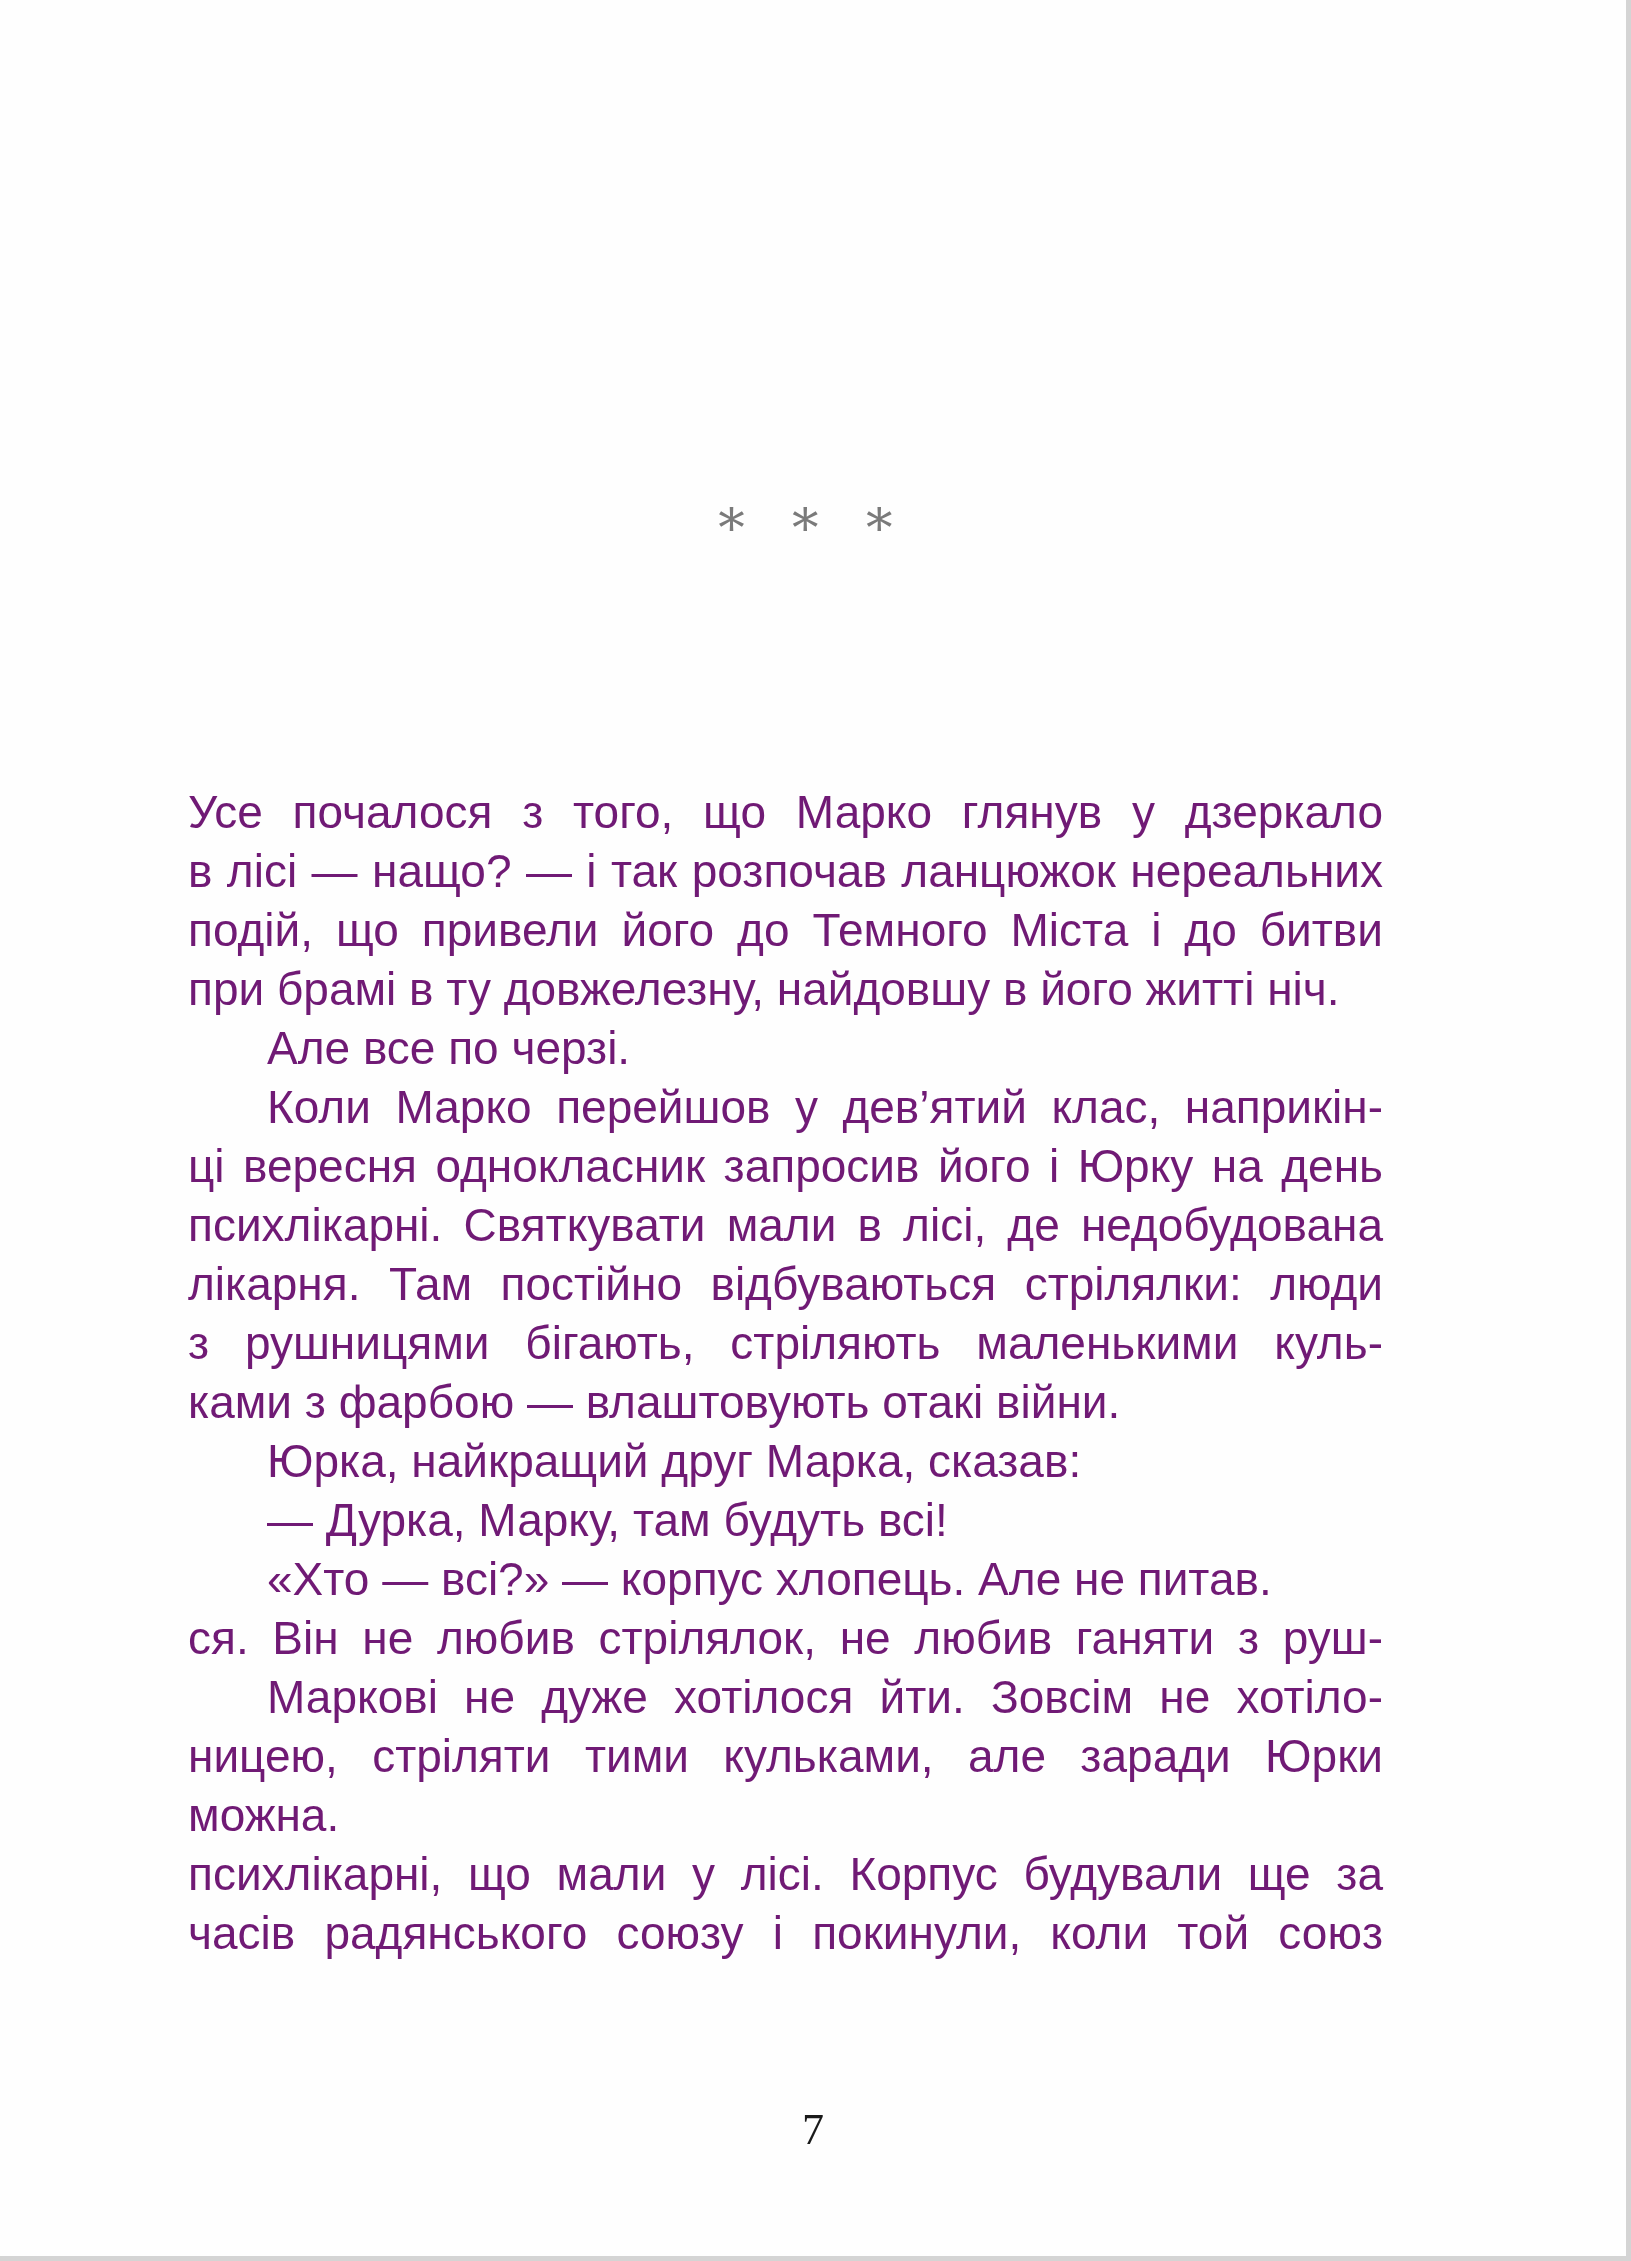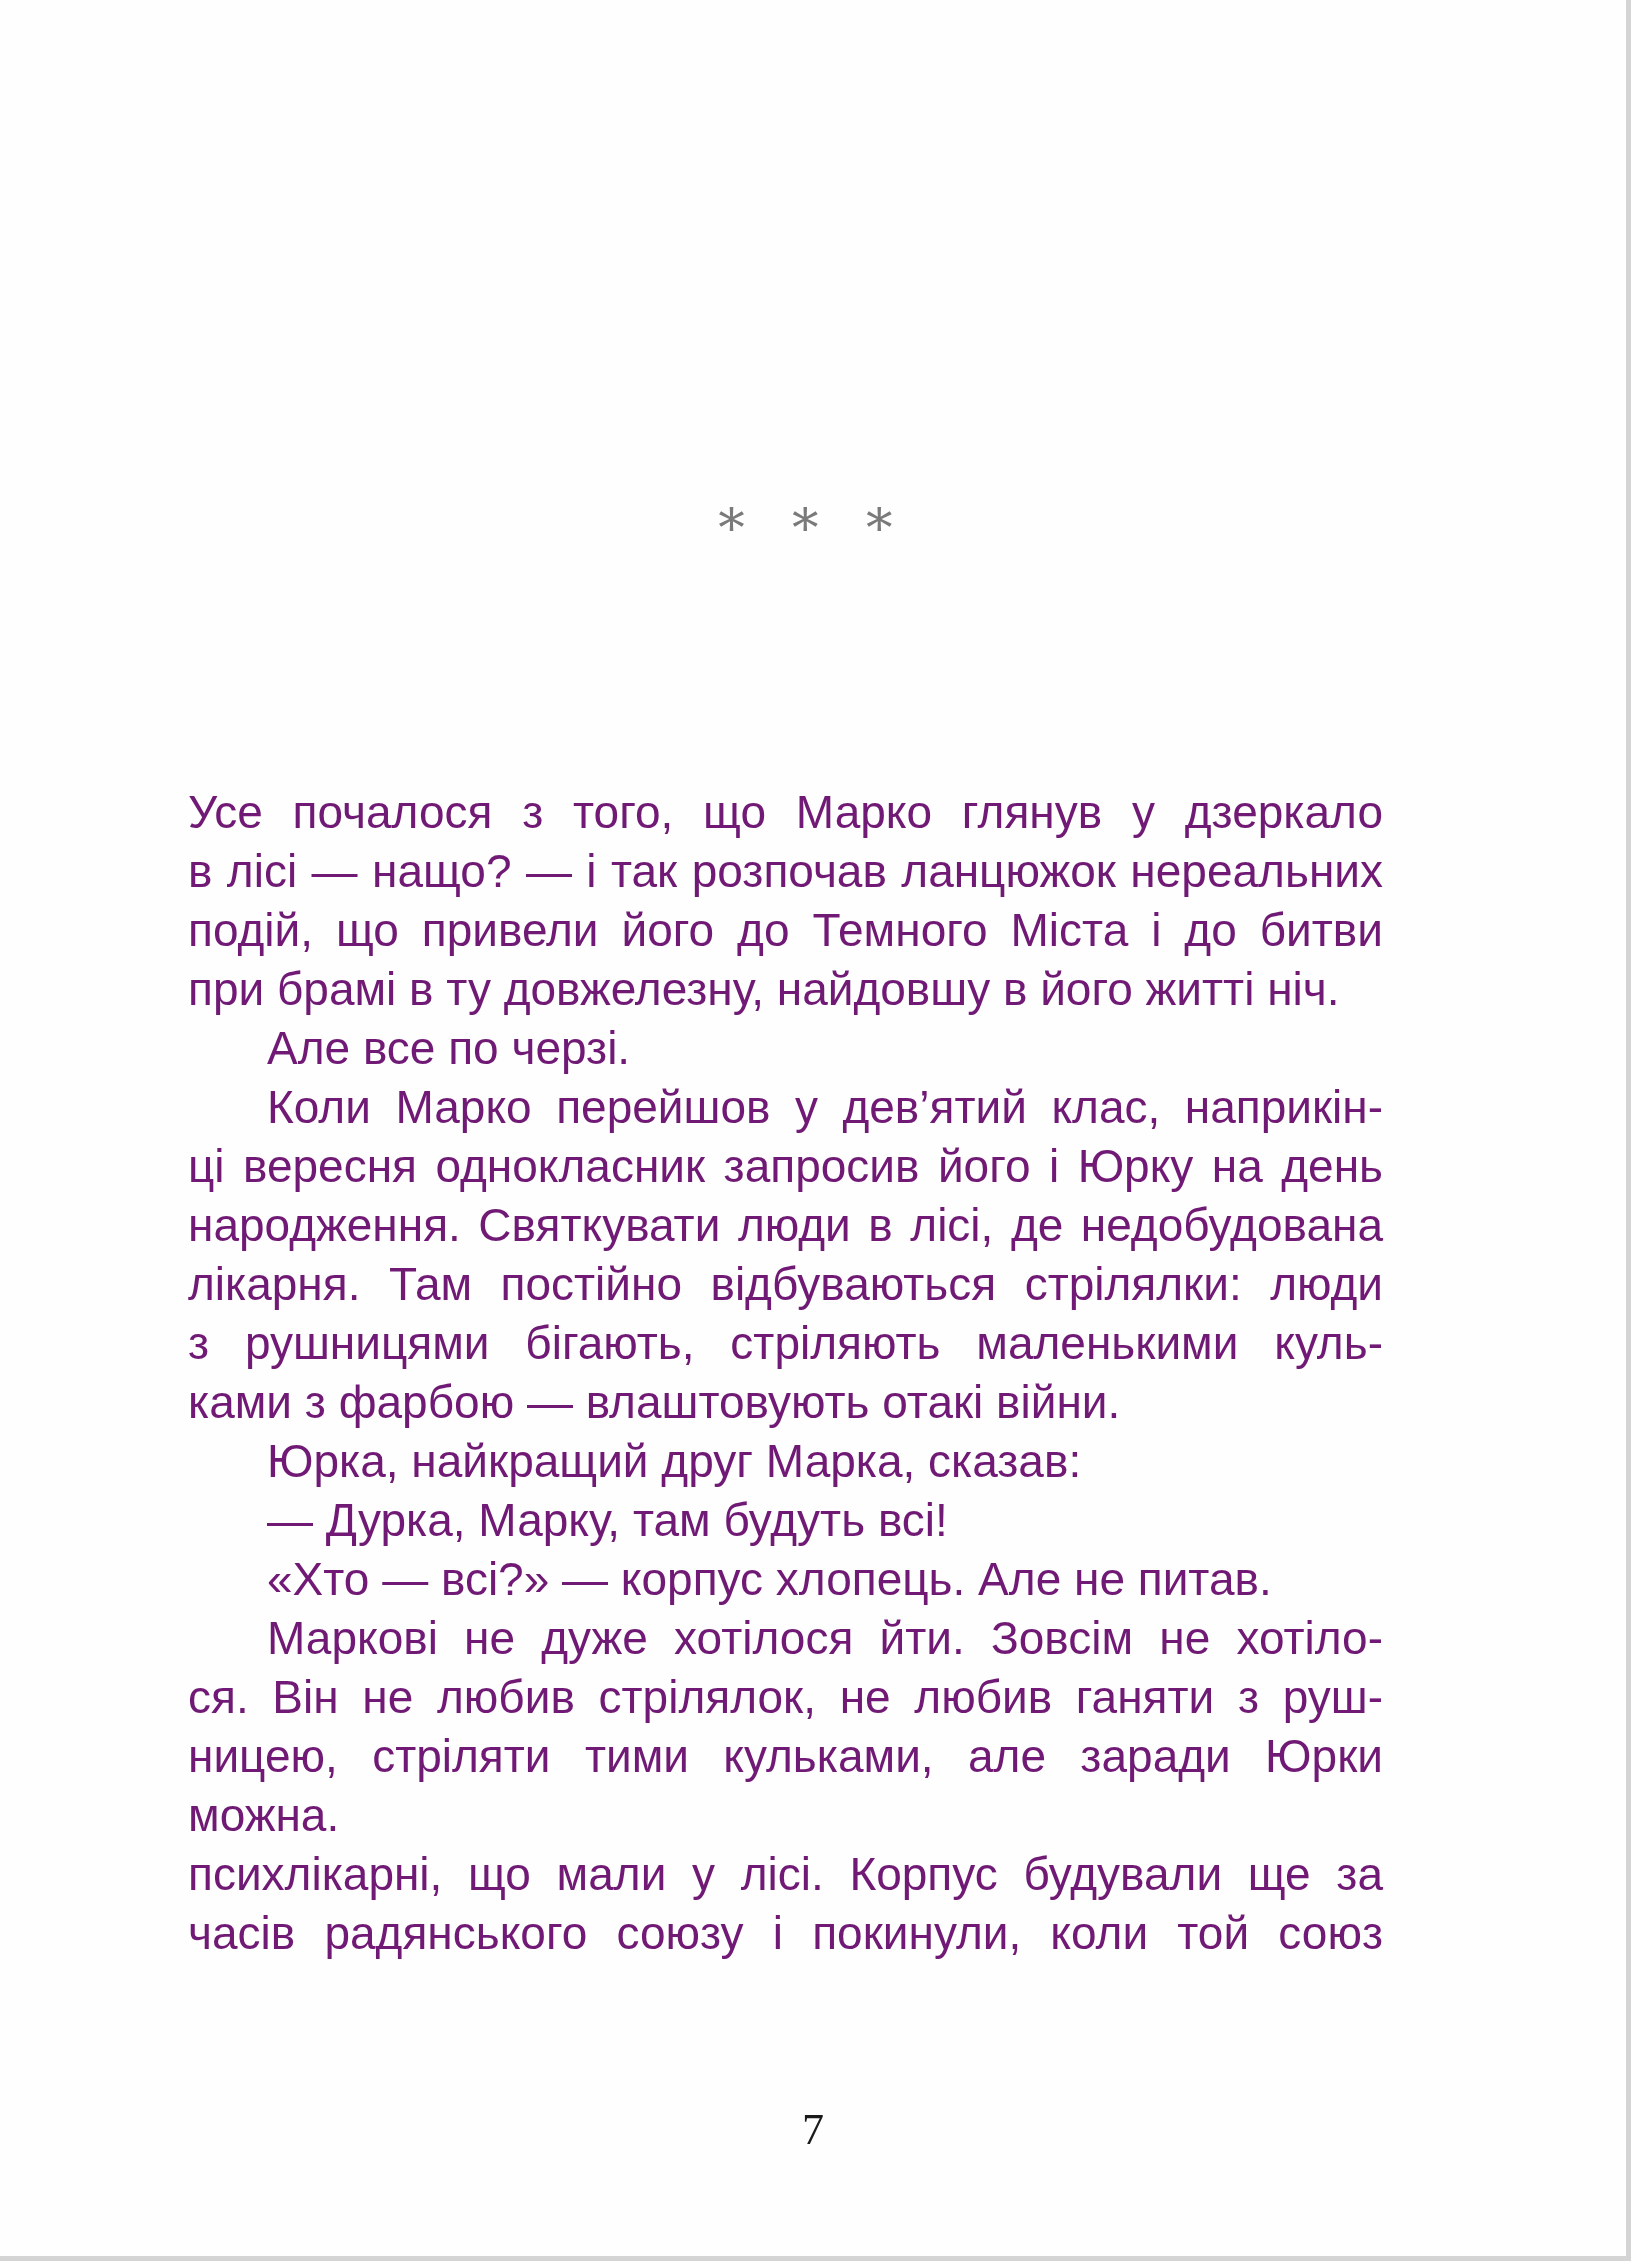--- a/index.html
+++ b/index.html
@@ -42,33 +42,33 @@
 
     <span class="line">Усе почалося з того, що Марко глянув у дзеркало</span>
     <span class="line">в лісі — нащо? — і так розпочав ланцюжок нереальних</span>
     <span class="line">подій, що привели його до Темного Міста і до битви</span>
     <span class="line last">при брамі в ту довжелезну, найдовшу в його житті ніч.</span>
 
     <span class="line indent last">Але все по черзі.</span>
 
     <span class="line indent">Коли Марко перейшов у дев’ятий клас, наприкін-</span>
     <span class="line">ці вересня однокласник запросив його і Юрку на день</span>
-    <span class="line">народження. Святкувати люди в лісі, де недобудована</span>
+    <span class="line">психлікарні. Святкувати мали в лісі, де недобудована</span>
     <span class="line">лікарня. Там постійно відбуваються стрілялки: люди</span>
     <span class="line">з рушницями бігають, стріляють маленькими куль-</span>
     <span class="line last">ками з фарбою — влаштовують отакі війни.</span>
 
     <span class="line indent last">Юрка, найкращий друг Марка, сказав:</span>
 
     <span class="line indent last">— Дурка, Марку, там будуть всі!</span>
 
     <span class="line indent last">«Хто — всі?» — корпус хлопець. Але не питав.</span>
 
+    <span class="line">ся. Він не любив стрілялок, не любив ганяти з руш-</span>
     <span class="line indent">Маркові не дуже хотілося йти. Зовсім не хотіло-</span>
-    <span class="line">ся. Він не любив стрілялок, не любив ганяти з руш-</span>
     <span class="line">ницею, стріляти тими кульками, але заради Юрки</span>
     <span class="line last">можна.</span>
 
     <span class="line">психлікарні, що мали у лісі. Корпус будували ще за</span>
     <span class="line">часів радянського союзу і покинули, коли той союз</span>
   </div>
 
   <div class="page-number">7</div>
 </div>
 

